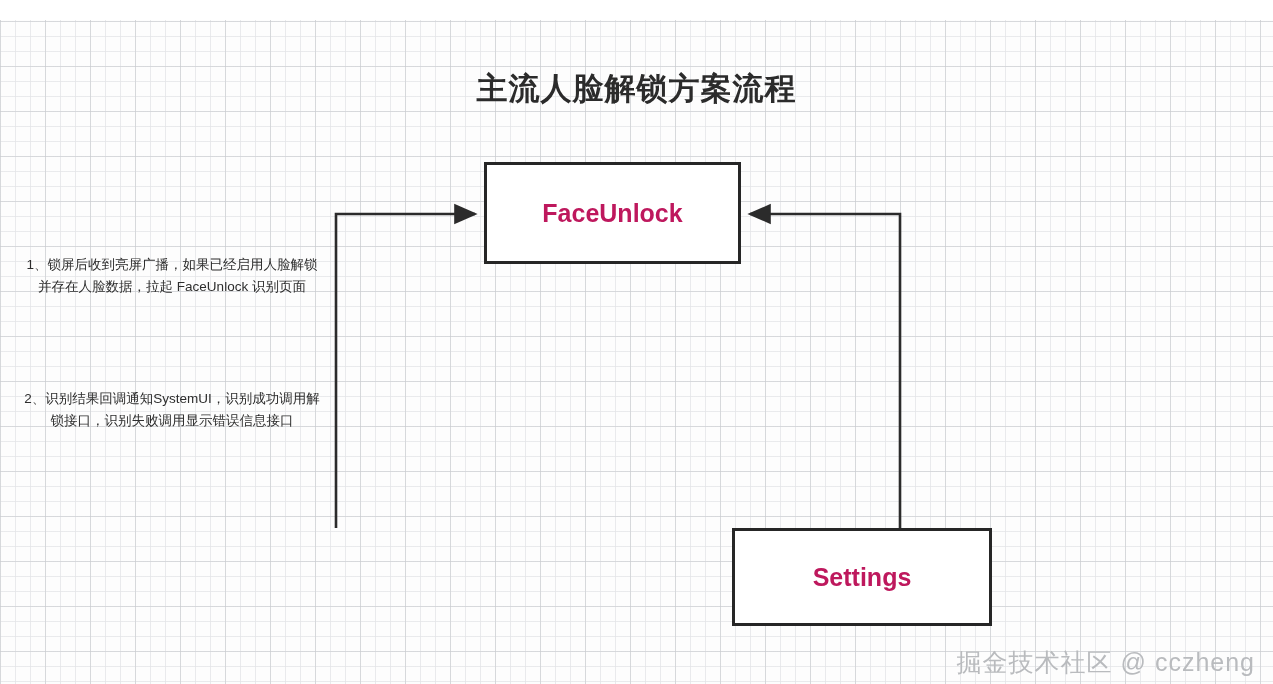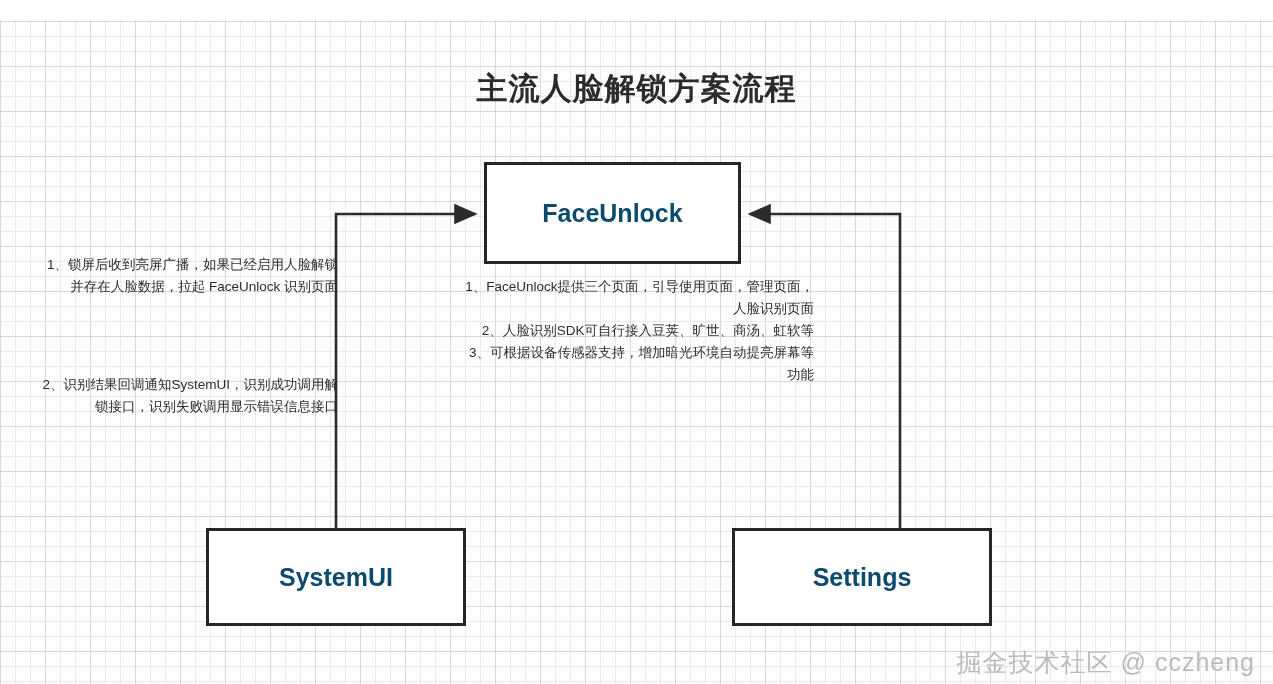--- a/index.html
+++ b/index.html
@@ -49,21 +49,21 @@
   .node {
     position: absolute;
     box-sizing: border-box;
     background: #ffffff;
     border: 3px solid #262626;
     display: flex;
     align-items: center;
     justify-content: center;
     font-size: 25px;
     font-weight: bold;
-    color: #0c4a6e;
+    color: #be185d;
     font-family: "Liberation Sans", "DejaVu Sans", sans-serif;
   }
 
   #node-faceunlock {
     left: 484px;
     top: 142px;
     width: 257px;
     height: 102px;
   }
 
@@ -79,34 +79,34 @@
     top: 508px;
     width: 260px;
     height: 98px;
   }
 
   .note {
     position: absolute;
     color: #2d2d2d;
     font-size: 13.5px;
     line-height: 22px;
-    text-align: right;
+    text-align: center;
     font-family: "Liberation Sans", "DejaVu Sans", sans-serif;
     white-space: pre-line;
   }
 
   #note-systemui-1 {
     left: 6px;
     top: 234px;
     width: 332px;
   }
 
   #note-systemui-2 {
     left: 6px;
-    top: 354px;
+    top: 368px;
     width: 332px;
   }
 
   #note-faceunlock {
     left: 424px;
     top: 256px;
     width: 390px;
   }
 
   #note-settings {
@@ -145,36 +145,28 @@
 
     <g>
       <path d="M900,508 L900,194 L750,194" fill="none" stroke="#2b2b2b" stroke-width="2.6" marker-end="url(#arrow-right)"></path>
     </g>
   </svg>
 
   <div class="node" id="node-faceunlock">
     <span>FaceUnlock</span>
   </div>
 
-  <div class="node" id="node-systemui">
-    <span>SystemUI</span>
-  </div>
 
   <div class="node" id="node-settings">
     <span>Settings</span>
   </div>
 
   <div class="note" id="note-systemui-1">1、锁屏后收到亮屏广播，如果已经启用人脸解锁
 并存在人脸数据，拉起 FaceUnlock 识别页面</div>
 
   <div class="note" id="note-systemui-2">2、识别结果回调通知SystemUI，识别成功调用解
 锁接口，识别失败调用显示错误信息接口</div>
 
-  <div class="note" id="note-faceunlock">1、FaceUnlock提供三个页面，引导使用页面，管理页面，
-人脸识别页面
-2、人脸识别SDK可自行接入豆荚、旷世、商汤、虹软等
-3、可根据设备传感器支持，增加暗光环境自动提亮屏幕等
-功能</div>
 
 
   <div class="watermark">掘金技术社区 @ cczheng</div>
 
 </div>
 
 </body></html>

